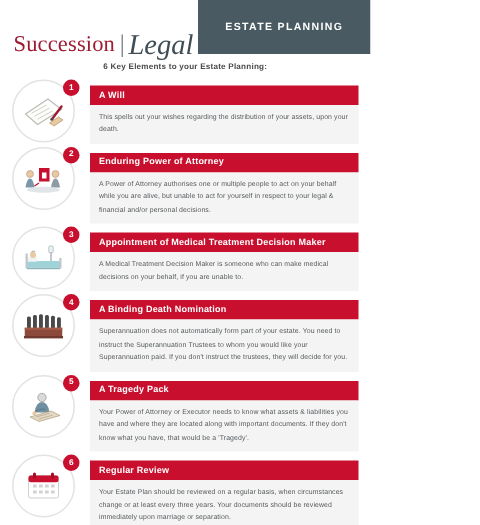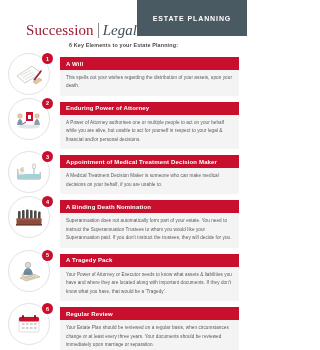--- a/index.html
+++ b/index.html
@@ -7,31 +7,31 @@
     width:247px;height:350px;
     background:#ffffff;
     font-family:"Liberation Sans",sans-serif;
     overflow:hidden;
     position:relative;
   }
   .page{width:247px;height:350px;position:relative;background:#fff;display:flex;flex-direction:column;}
 
   
   .header{height:36px;display:flex;align-items:stretch;flex:0 0 auto;}
-  .logo-wrap{flex:1 1 auto;display:flex;align-items:center;padding-left:26px;margin-top:24px;}
+  .logo-wrap{flex:1 1 auto;display:flex;align-items:center;padding-left:9px;margin-top:24px;}
   .logo{display:flex;align-items:center;}
   .logo-main{
     font-family:"Liberation Serif",serif;
     font-size:15px;color:#9e1b32;letter-spacing:.1px;line-height:1;
     font-weight:400;
   }
   .logo-div{width:1px;height:15px;background:#8a8f94;margin:0 4px;}
   .logo-sub{
     font-family:"Liberation Serif",serif;
-    font-style:italic;font-size:15px;color:#3f4d55;line-height:1;
+    font-style:italic;font-size:19px;color:#3f4d55;line-height:1;
   }
   .header-badge{
     width:115px;background:#4a5a62;display:flex;align-items:center;justify-content:center;
   }
   .header-badge span{
     color:#ffffff;font-size:7px;font-weight:bold;letter-spacing:.9px;
   }
 
   
   .intro{

